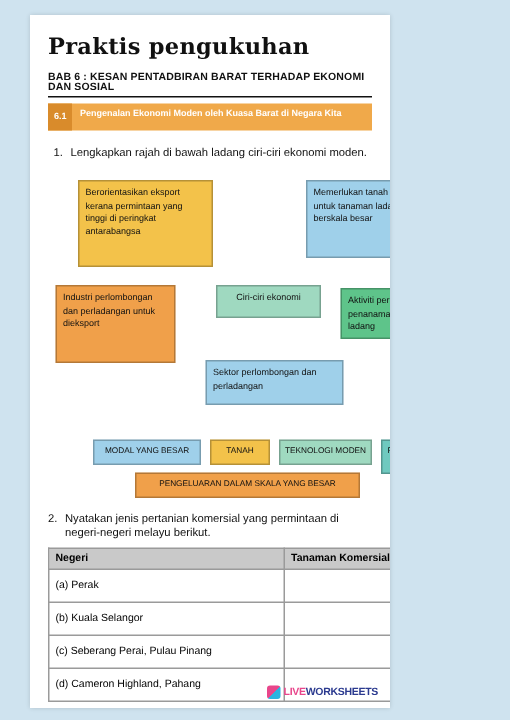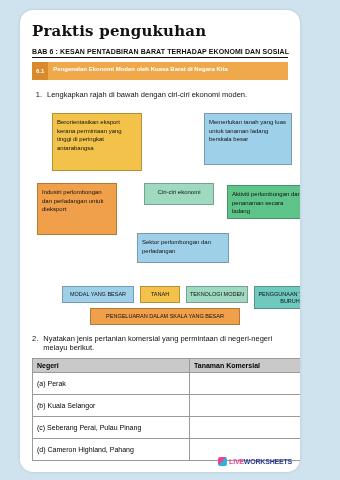--- a/index.html
+++ b/index.html
@@ -5,25 +5,24 @@
   html,body{margin:0;padding:0;}
   body{
     width:340px;height:480px;
     background:#cfe3ef;
     font-family:"Liberation Sans", sans-serif;
     overflow:hidden;
   }
   .sheet{
     position:absolute;
     left:20px;top:10px;
-    width:280px;height:462px;
+    width:240px;height:462px;
     background:#ffffff;
     box-shadow:0 0 3px rgba(0,0,0,.15);
     overflow:hidden;
-    border-radius:13px;
   }
   .title{
     font-family:"DejaVu Serif", serif;
     font-weight:bold;
     font-size:15px;
     color:#111;
     margin:12px 0 0 12px;
     letter-spacing:.2px;
   }
   .chapter{
@@ -147,21 +146,21 @@
   <div class="chapter">BAB 6 : KESAN PENTADBIRAN BARAT TERHADAP EKONOMI DAN SOSIAL</div>
   <div class="chapter-rule"></div>
 
   <div class="subbar">
     <div class="num">6.1</div>
     <div class="txt">Pengenalan Ekonomi Moden oleh Kuasa Barat di Negara Kita</div>
   </div>
 
   <div class="q">
     <span class="n">1.</span>
-    <span>Lengkapkan rajah di bawah dengan ciri-ciri ekonomi moden.</span>
+    <span>Lengkapkan rajah di bawah ladang ciri-ciri ekonomi moden.</span>
   </div>
 
   <div class="diagram">
     <div class="box" style="left:20px;top:8px;width:90px;height:58px;background:#f3c24a;">Berorientasikan eksport kerana permintaan yang tinggi di peringkat antarabangsa</div>
     <div class="box" style="left:172px;top:8px;width:88px;height:52px;background:#9fd0ea;">Memerlukan tanah yang luas untuk tanaman ladang berskala besar</div>
     <div class="box" style="left:5px;top:78px;width:80px;height:52px;background:#f0a04a;">Industri perlombongan dan perladangan untuk dieksport</div>
     <div class="box" style="left:112px;top:78px;width:70px;height:22px;background:#9fd9c0;text-align:center;">Ciri-ciri ekonomi</div>
     <div class="box" style="left:195px;top:80px;width:80px;height:34px;background:#5ec48a;">Aktiviti perlombongan dan penanaman secara ladang</div>
     <div class="box" style="left:105px;top:128px;width:92px;height:30px;background:#9fd0ea;">Sektor perlombongan dan perladangan</div>
   </div>

